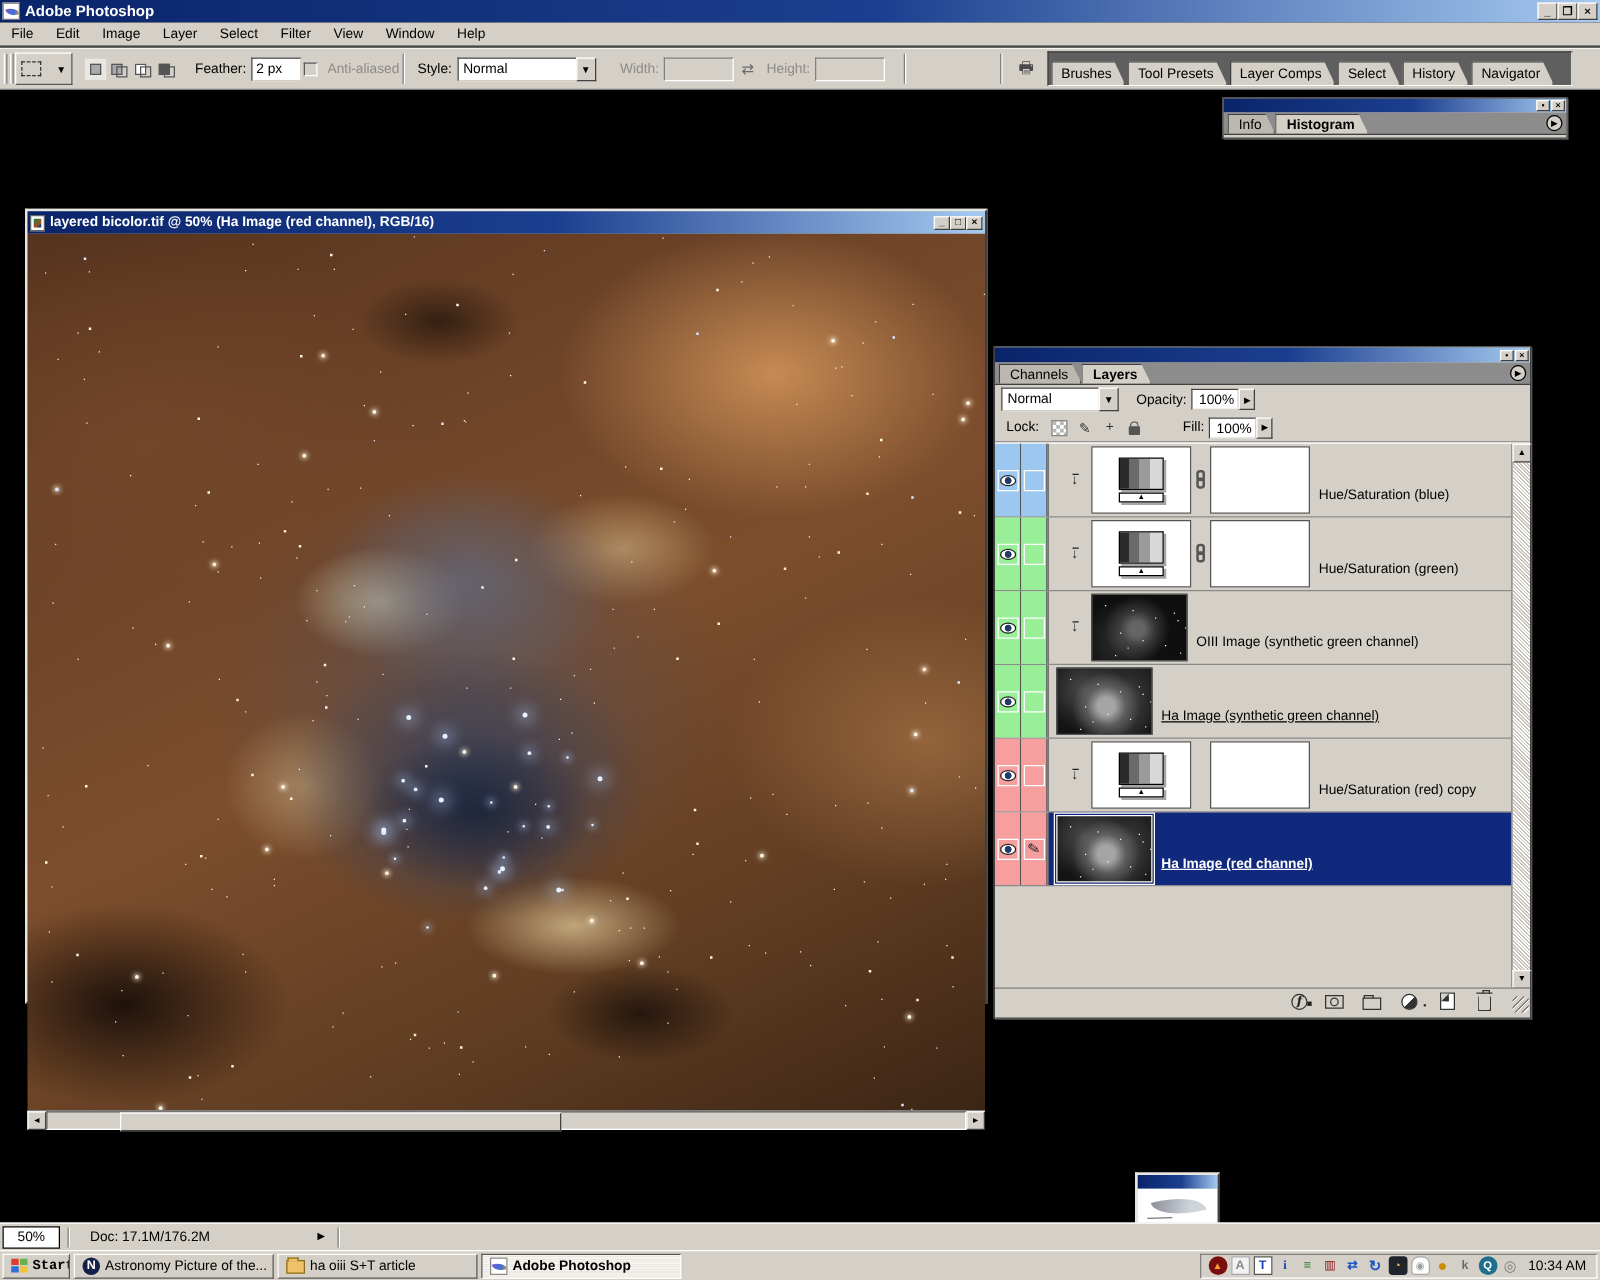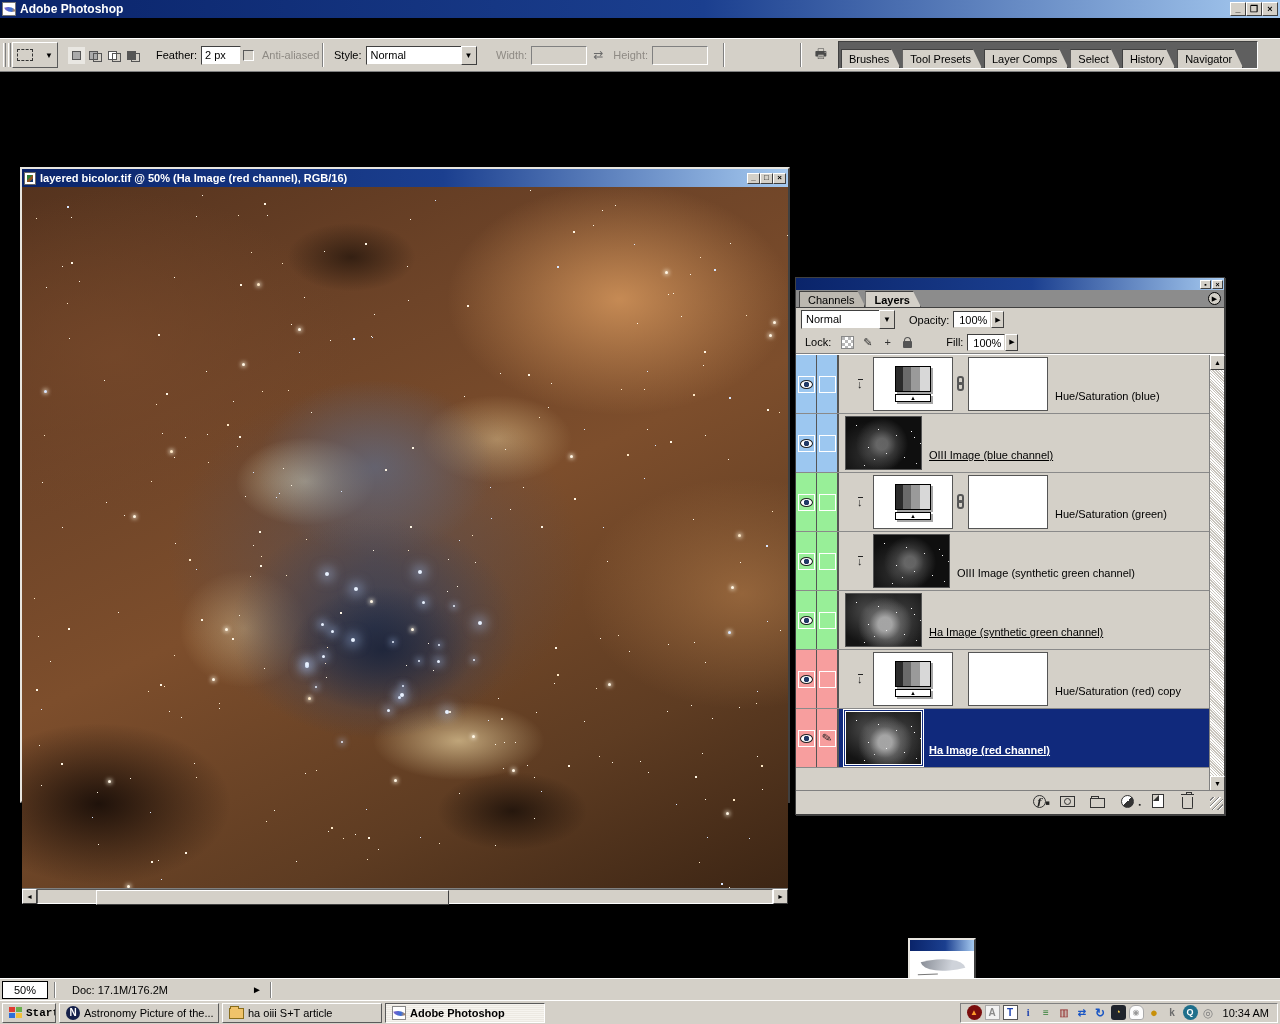--- a/index.html
+++ b/index.html
@@ -267,20 +267,31 @@
 <div id="screen">
 
   <div id="app-titlebar" class="titlebar-grad">
     <span class="app-icon"></span>
     <span class="title">Adobe Photoshop</span>
     <span class="win-btn">_</span>
     <span class="win-btn">❐</span>
     <span class="win-btn">×</span>
   </div>
 
+  <div id="menu-bar">
+    <span class="menu-item">File</span>
+    <span class="menu-item">Edit</span>
+    <span class="menu-item">Image</span>
+    <span class="menu-item">Layer</span>
+    <span class="menu-item">Select</span>
+    <span class="menu-item">Filter</span>
+    <span class="menu-item">View</span>
+    <span class="menu-item">Window</span>
+    <span class="menu-item">Help</span>
+  </div>
 
   <div id="options-bar">
     <div class="ob" style="left:2px">
         <span class="grip"></span>
         <span class="grip"></span>
       </div>
     <div class="ob" id="tool-button">
       <span class="btn raised">
         <span class="marquee-glyph"></span>
         <span class="dd-arrow">▼</span>
@@ -332,20 +343,31 @@
     <div id="palette-well">
       <span class="well-tab">Brushes</span>
       <span class="well-tab">Tool Presets</span>
       <span class="well-tab">Layer Comps</span>
       <span class="well-tab">Select</span>
       <span class="well-tab">History</span>
       <span class="well-tab">Navigator</span>
     </div>
   </div>
 
+  <div id="histo-palette">
+    <div class="ptitle titlebar-grad">
+      <span class="pwin-btn">▪</span>
+      <span class="pwin-btn">×</span>
+    </div>
+    <div class="tab-row">
+      <span class="tab">Info</span>
+      <span class="tab active">Histogram</span>
+      <span class="pmenu-btn">▶</span>
+    </div>
+  </div>
 
   <div id="doc-window">
     <div id="doc-titlebar" class="titlebar-grad">
       <span class="doc-icon"></span>
       <span class="dtitle">layered bicolor.tif @ 50% (Ha Image (red channel), RGB/16)</span>
       <span class="win-btn sm">_</span>
       <span class="win-btn sm">□</span>
       <span class="win-btn sm">×</span>
     </div>
     <div id="nebula">
@@ -714,36 +736,20 @@
             </span>
           <span class="link-icon">
               <i></i>
               <i></i>
             </span>
           <span class="mask-thumb"></span>
           <span class="layer-label">Hue/Saturation (blue)</span>
         </span>
       </div>
 
-      <div class="layer-row">
-        <span class="tint-col">
-          <span class="tint-cell tint-blue">
-              <span class="inner">
-                <span class="eye"></span>
-              </span>
-            </span>
-          <span class="tint-cell tint-blue">
-              <span class="inner"></span>
-            </span>
-        </span>
-        <span class="row-content">
-          <span class="img-thumb dark"></span>
-          <span class="layer-label u">OIII Image (blue channel)</span>
-        </span>
-      </div>
 
       <div class="layer-row">
         <span class="tint-col">
           <span class="tint-cell tint-green">
               <span class="inner">
                 <span class="eye"></span>
               </span>
             </span>
           <span class="tint-cell tint-green">
               <span class="inner"></span>

